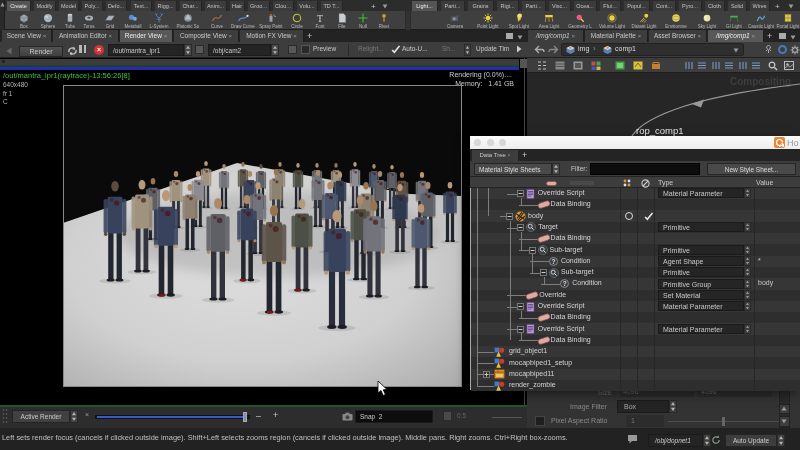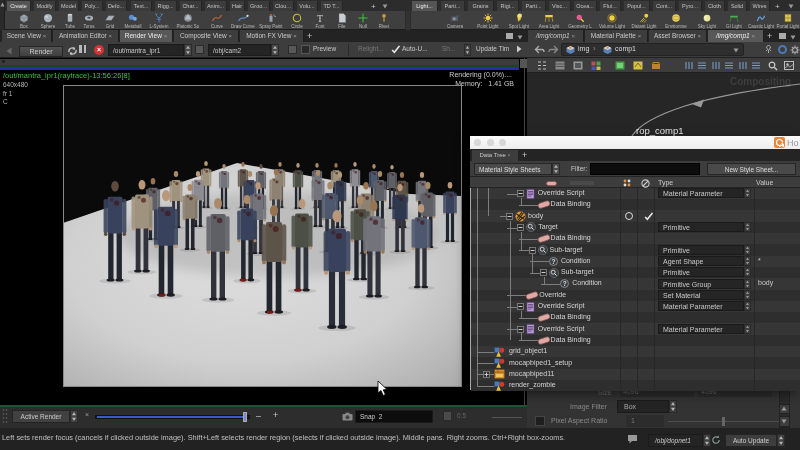--- a/index.html
+++ b/index.html
@@ -1202,21 +1202,21 @@
     <rect x="0.5" y="0.5" width="5" height="5" fill="#4a7ab8" stroke="#2a4a70" stroke-width="0.5"></rect>
     <circle cx="7.8" cy="3.2" r="2.5" fill="#cc3b2e"></circle>
     <path d="M2.2 9.7 L4.6 4.6 L7 9.7 Z" fill="#e8c23c"></path>
   </svg>
 <div class="ab" style="left:509.0px;top:381.1px;color:#d4d4d4;font-size:7px">render_zombie</div>
 <div class="ab" style="left:625px;top:212.2px;width:8px;height:8px;border:1.5px solid #ddd;border-radius:5px"></div>
 <svg class="ab" style="left:644px;top:212.15px" width="9" height="9" viewBox="0 0 8.0 8.0">
     <path d="M1 4.5 L3 6.5 L7.5 0.8" stroke="#e8e8e8" stroke-width="1.4" fill="none" transform="scale(1.0)"></path>
   </svg>
 <div class="ab" style="left:0;top:428px;width:800px;height:22px;background:#222"></div>
-<div class="ab" style="left:2px;top:433px;color:#c0c0c0;font-size:7.4px;white-space:nowrap">Left sets render focus (cancels if clicked outside image). Shift+Left selects render region (selects if clicked outside image). Middle pans. Right zooms. Ctrl+Right box-zooms.</div>
+<div class="ab" style="left:2px;top:433px;color:#c0c0c0;font-size:7.4px;white-space:nowrap">Left sets render focus (cancels if clicked outside image). Shift+Left selects zooms region (cancels if clicked outside image). Middle pans. Right zooms. Ctrl+Right box-zooms.</div>
 <svg class="ab" style="left:627px;top:434px" width="11" height="10" viewBox="0 0 11 10">
     <path d="M1 1 h9 v6 h-5 l-2.5 2.5 v-2.5 h-1.5 Z" fill="#999"></path>
   </svg>
 <div class="fld" style="left:648px;top:434px;width:55px;height:13px;line-height:12px;padding-left:6px;font-style:italic;font-size:6.5px">/obj/dopnet1</div>
 <div style="position:absolute;left:703px;top:434px;width:8px;height:13px;background:#3f3f3f;border:1px solid #2a2a2a;box-sizing:border-box"></div>
 <svg class="ab" style="left:704px;top:435px" width="6" height="11" viewBox="0 0 6 11">
     <path d="M1 4.3 L3.0 1 L5 4.3 Z M1 6.7 L3.0 10 L5 6.7 Z" fill="#b5b5b5"></path>
   </svg>
 <svg class="ab" style="left:711px;top:435px" width="10" height="10" viewBox="0 0 10 10">
     <path d="M8.2 5a3.2 3.2 0 1 1-1-2.3" stroke="#8a9a8a" stroke-width="1.2" fill="none"></path>

